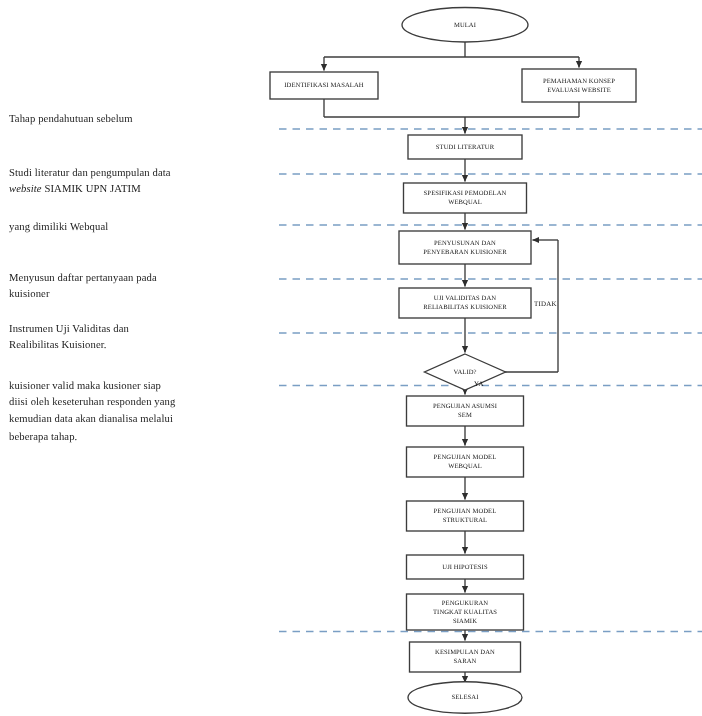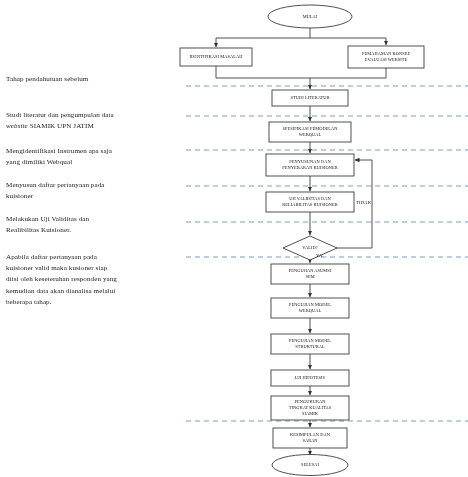--- a/index.html
+++ b/index.html
@@ -75,36 +75,34 @@
   <div class="note" style="top:74px">
     <div>Tahap pendahutuan sebelum</div>
   </div>
 
   <div class="note" style="top:110px">
     <div>Studi literatur dan pengumpulan data</div>
     <div><i>website</i> SIAMIK UPN JATIM</div>
   </div>
 
   <div class="note" style="top:146px">
-    <div>Mengidentifikasi Instrumen apa saja</div>
     <div>yang dimiliki Webqual</div>
   </div>
 
   <div class="note" style="top:180px">
     <div>Menyusun daftar pertanyaan pada</div>
     <div>kuisioner</div>
   </div>
 
   <div class="note" style="top:214px">
-    <div>Melakukan Uji Validitas dan</div>
+    <div>Instrumen Uji Validitas dan</div>
     <div>Realibilitas Kuisioner.</div>
   </div>
 
   <div class="note" style="top:252px">
-    <div>Apabila daftar pertanyaan pada</div>
     <div>kuisioner valid maka kusioner siap</div>
     <div>diisi oleh keseteruhan responden yang</div>
     <div>kemudian data akan dianalisa melalui</div>
     <div>beberapa tahap.</div>
   </div>
 
   <div class="note" style="top:414px">
   </div>
 
   <svg class="flow" viewBox="0 0 468 477">

